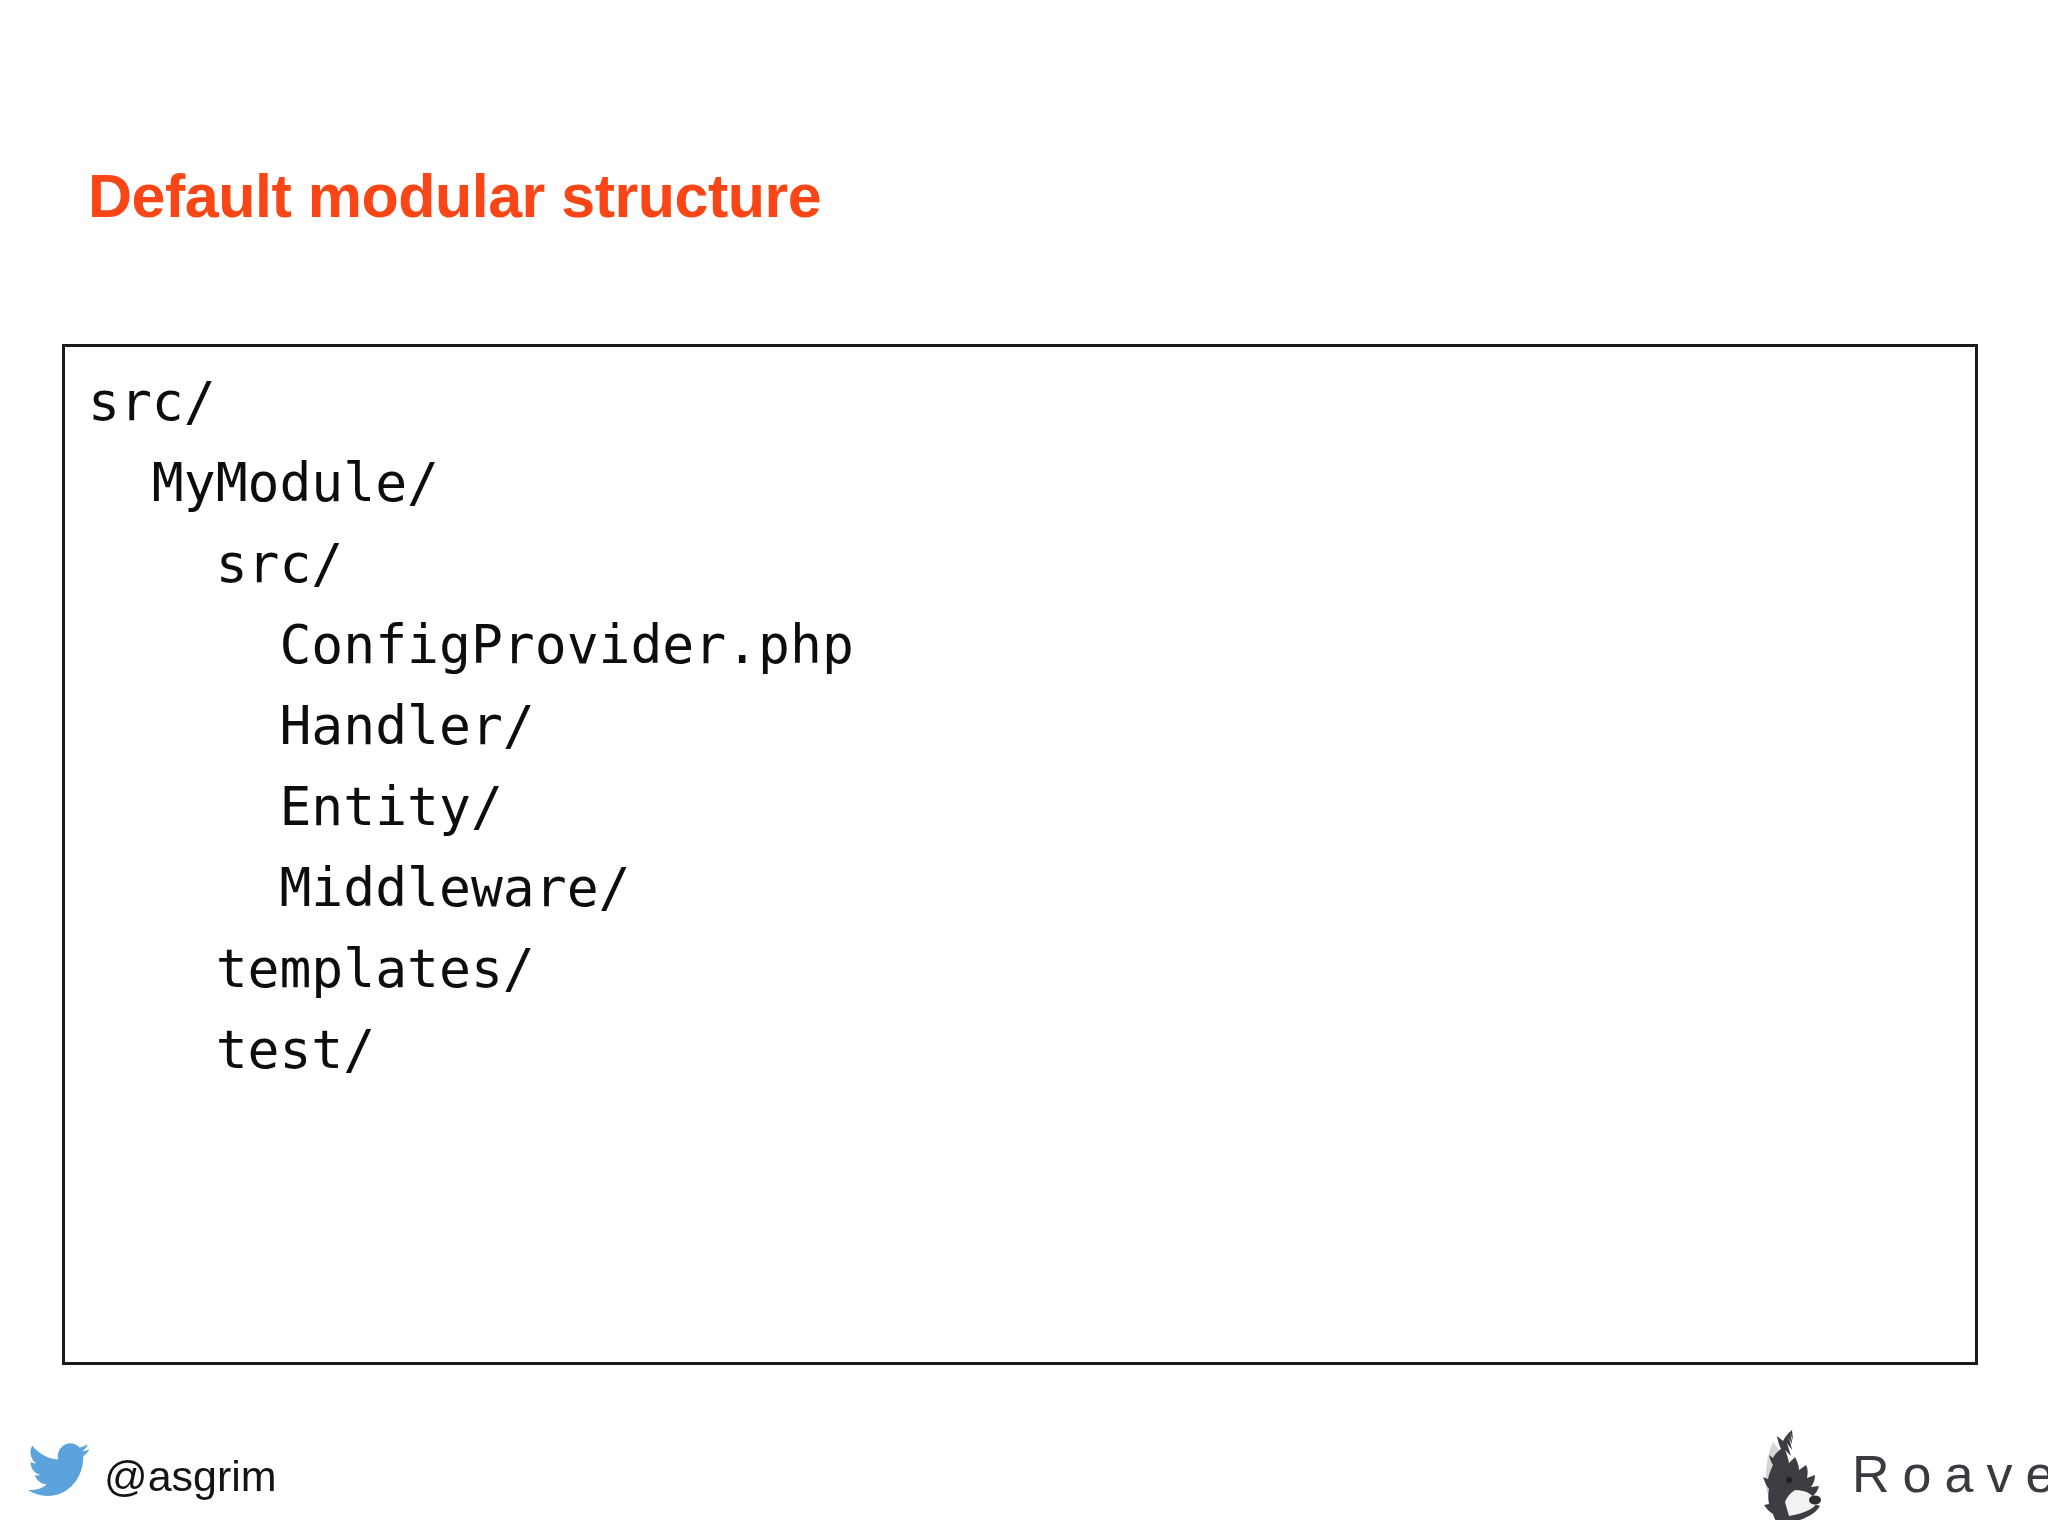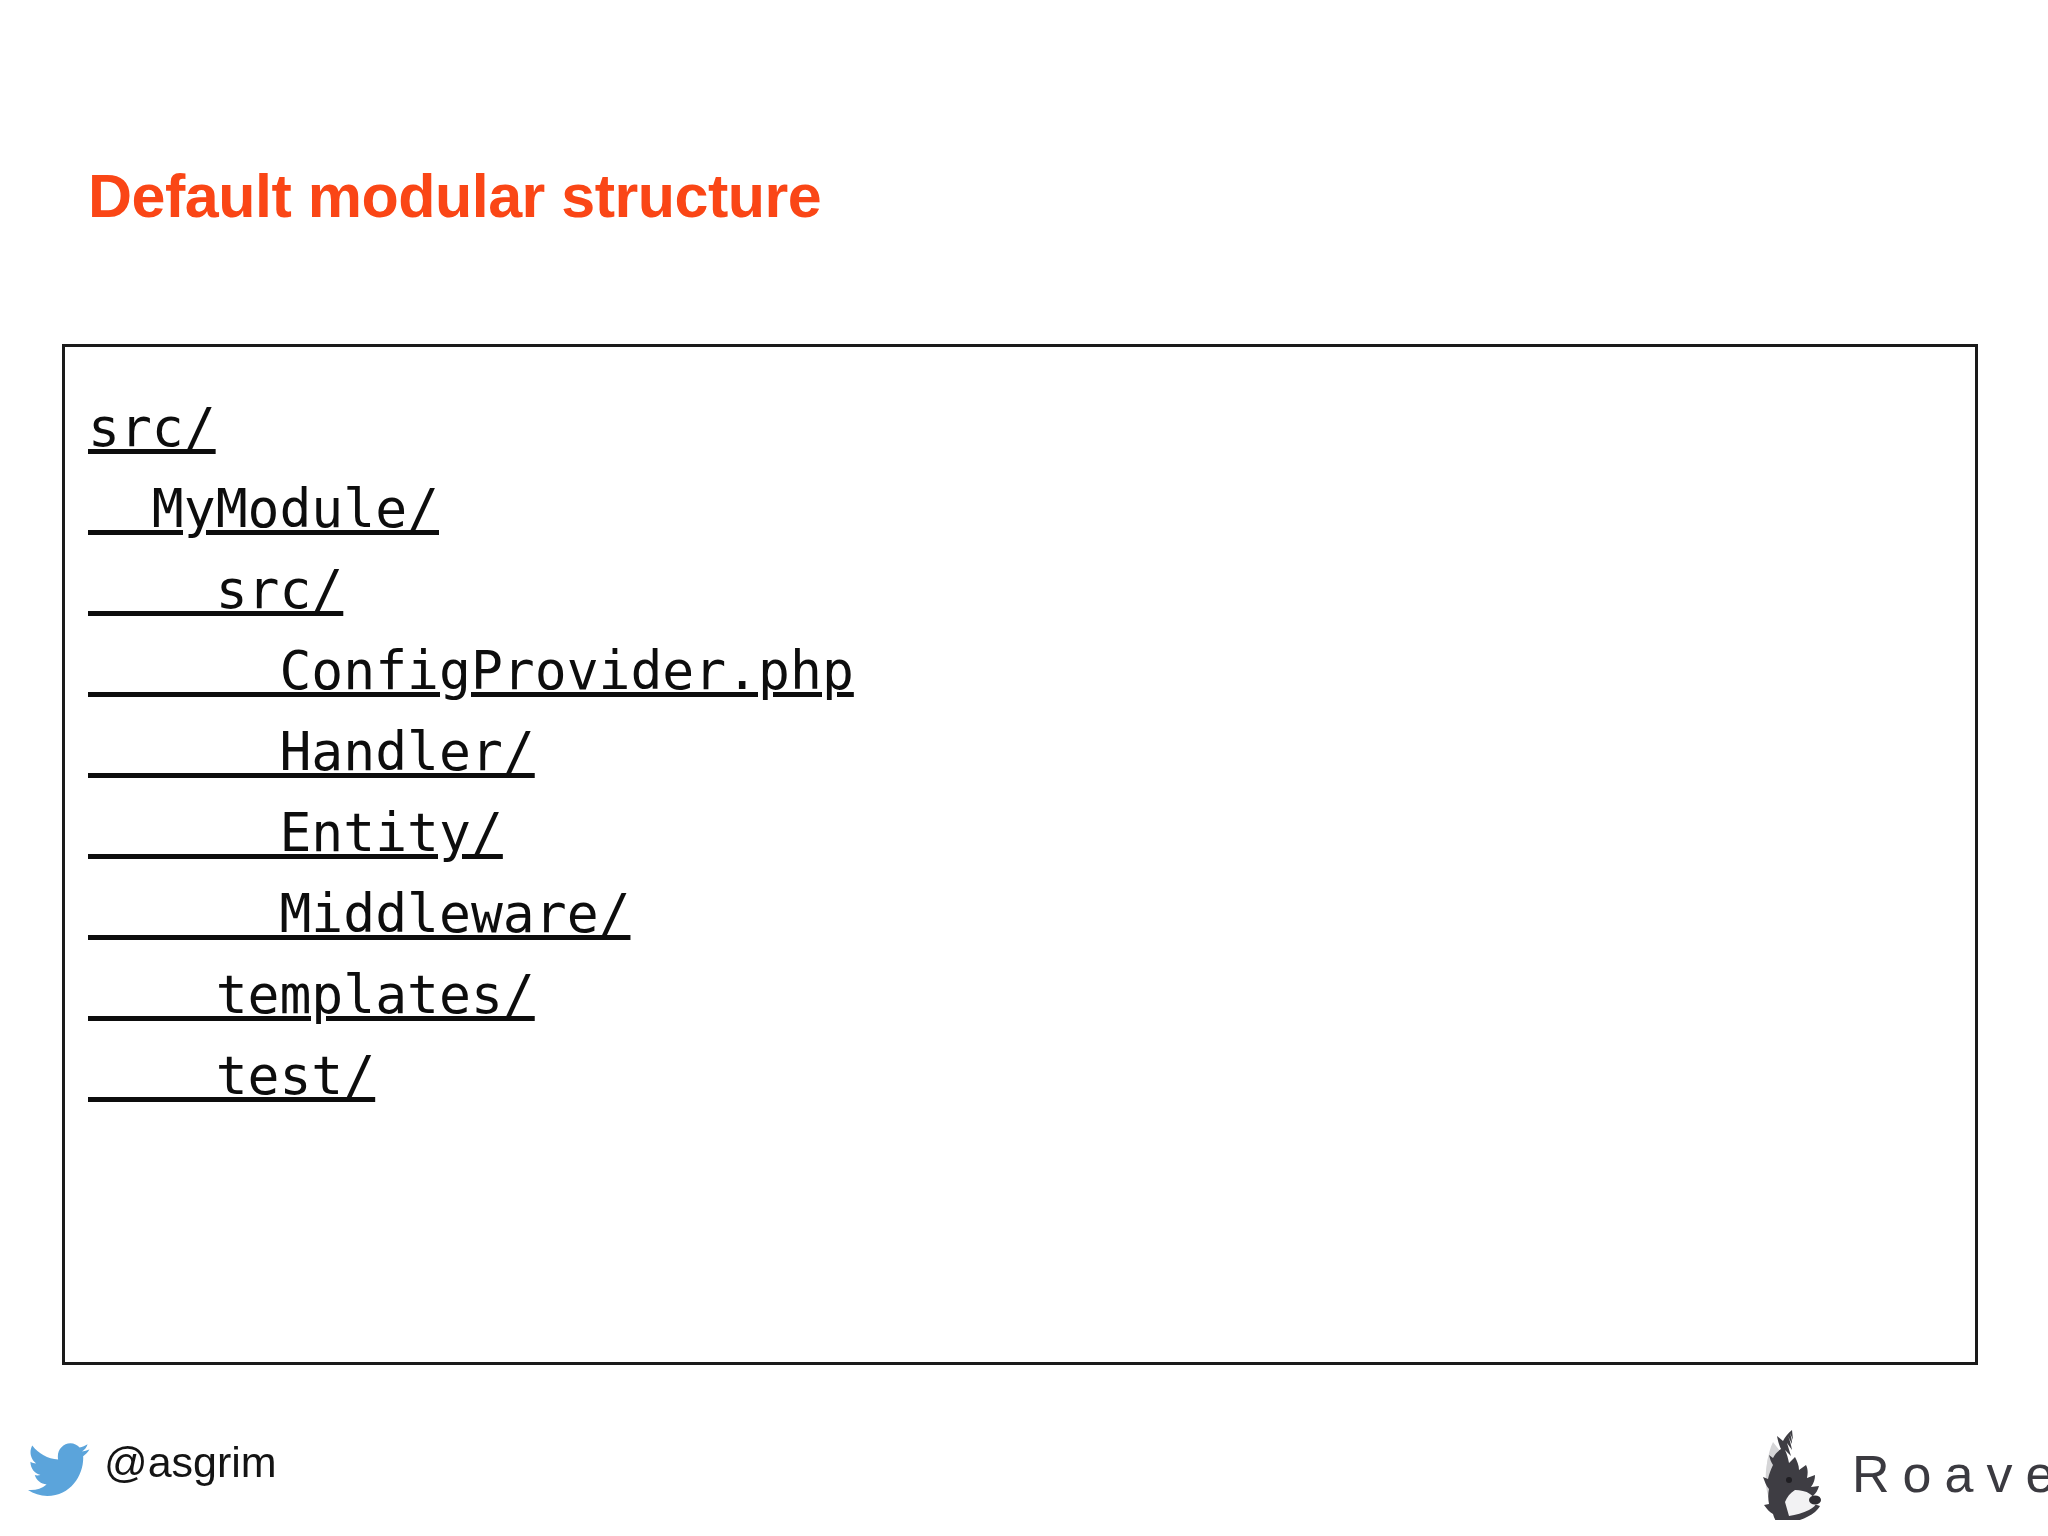--- a/index.html
+++ b/index.html
@@ -44,43 +44,42 @@
     width: 1916px;
     height: 1021px;
     box-sizing: border-box;
     border: 3px solid #1a1a1a;
     background: #ffffff;
   }
 
   .code-listing {
     position: absolute;
     left: 23px;
-    top: 40px;
+    top: 14px;
     margin: 0;
     font-family: "DejaVu Sans Mono", "Liberation Mono", monospace;
     font-size: 53px;
     line-height: 81px;
     color: #0d0d0d;
     white-space: pre;
     font-weight: normal;
-    text-decoration: underline;
   }
   .code-line {
     white-space: pre;
     display: block;
     height: 81px;
   }
 
   
   .footer-twitter {
     position: absolute;
     left: 28px;
     top: 1438px;
     display: flex;
-    align-items: flex-start;
+    align-items: flex-end;
     gap: 14px;
   }
   .twitter-bird {
     width: 62px;
     height: 62px;
     display: block;
     flex: 0 0 auto;
   }
   .twitter-handle {
     font-family: "Liberation Sans", sans-serif;

